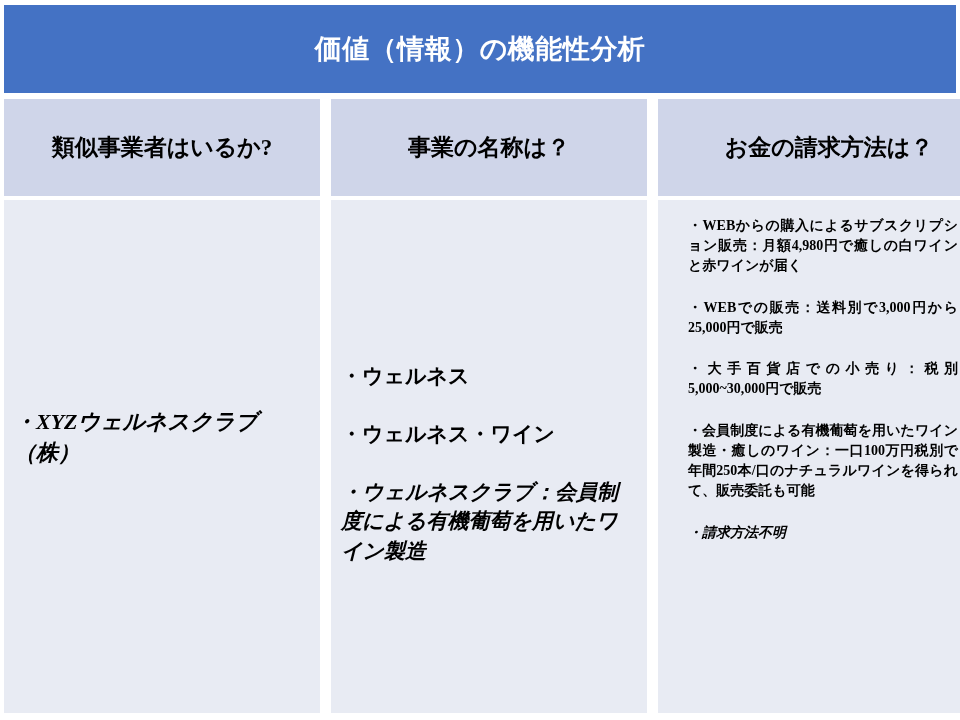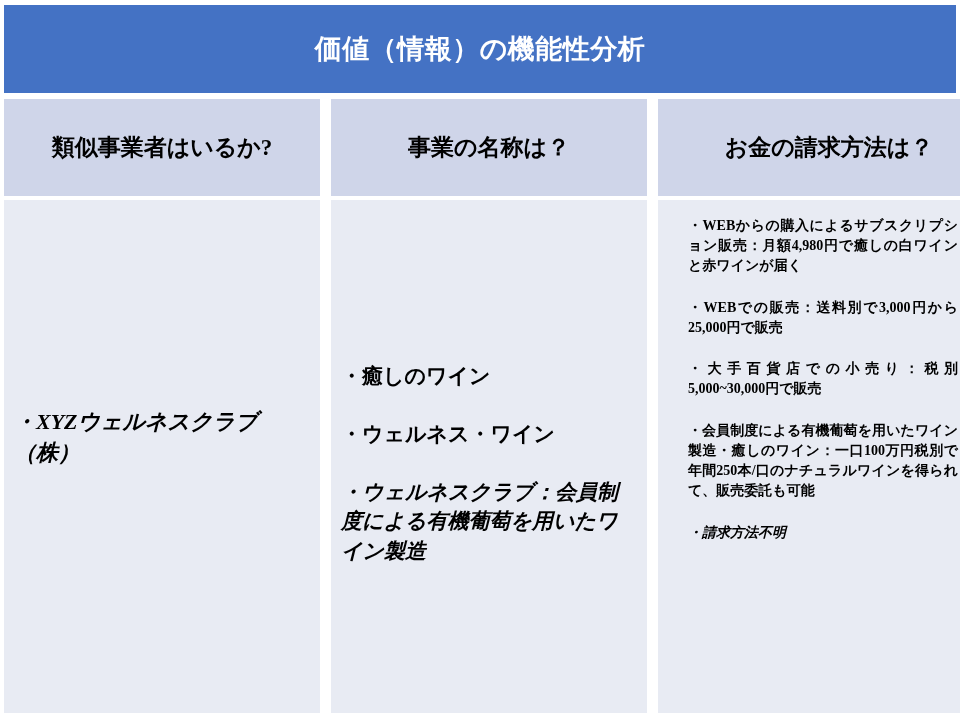--- a/index.html
+++ b/index.html
@@ -162,21 +162,21 @@
     <div class="body-row">
 
       <div class="bcell col1">
         <div class="bullets col1-bullets">
           <p class="bullet">・XYZウェルネスクラブ（株）</p>
         </div>
       </div>
 
       <div class="bcell col2">
         <div class="bullets col2-bullets">
-          <p class="bullet">・癒しのワイン</p>
+          <p class="bullet">・ウェルネス</p>
           <p class="bullet">・ウェルネス・ワイン</p>
           <p class="bullet">・ウェルネスクラブ：会員制度による有機葡萄を用いたワイン製造</p>
         </div>
       </div>
 
       <div class="bcell col3">
         <div class="bullets col3-bullets">
           <p class="bullet">・WEBからの購入によるサブスクリプション販売：月額4,980円で癒しの白ワインと赤ワインが届く</p>
           <p class="bullet">・WEBでの販売：送料別で3,000円から25,000円で販売</p>
           <p class="bullet">・大手百貨店での小売り：税別5,000~30,000円で販売</p>

